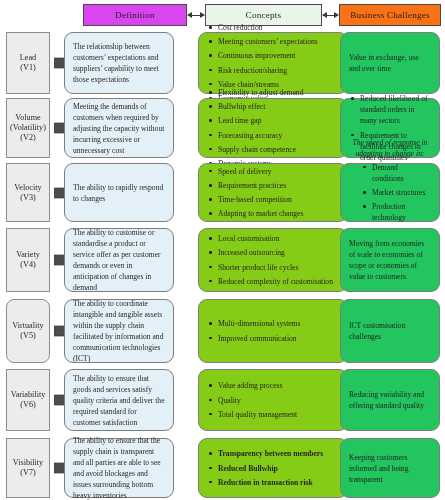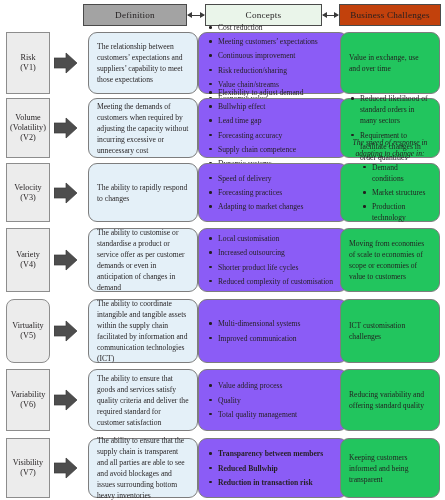--- a/index.html
+++ b/index.html
@@ -37,31 +37,31 @@
     display: flex;
     align-items: center;
     justify-content: center;
     font-size: 9.2px;
     letter-spacing: .2px;
     box-sizing: border-box;
   }
   .hdr-def {
     left: 83px;
     width: 104px;
-    background: #a3a3a3;
+    background: #d946ef;
   }
   .hdr-con {
     left: 205px;
     width: 117px;
     background: #eaf5ea;
   }
   .hdr-bus {
     left: 339px;
     width: 102px;
-    background: #c2410c;
+    background: #f97316;
   }
 
   
   .hdr-link {
     position: absolute;
     top: 11px;
     height: 1px;
     background: #3a3a3a;
   }
   .hdr-link.l1 { left: 188px; width: 16px; }
@@ -115,28 +115,28 @@
     position: absolute;
     box-sizing: border-box;
     border: 1px solid #7d7d7d;
     border-radius: 9px;
     font-size: 7.6px;
     line-height: 1.45;
     padding: 6px 8px;
     top: 0;
   }
   .card.def {
-    left: 88px;
+    left: 64px;
     width: 110px;
     background: #e4f0f8;
   }
   .card.con {
     left: 198px;
     width: 150px;
-    background: #8b5cf6;
+    background: #84cc16;
   }
   .card.bus {
     left: 340px;
     width: 100px;
     background: #22c55e;
   }
 
   .card-center {
     display: flex;
     align-items: center;
@@ -192,21 +192,21 @@
       <span class="ar right"></span>
     </div>
     <div class="header-box hdr-bus">
       <span>Business Challenges</span>
     </div>
   </div>
 
   <div id="rows-host">
       <div class="row" style="top: 32px; height: 62px;">
         <div class="vbox" style="height: 62px;">
-          <span class="vname">Risk</span>
+          <span class="vname">Lead</span>
           <span class="vcode">(V1)</span>
         </div>
         <div class="block-arrow" style="top: 20px;">
           <svg width="24" height="22" viewBox="0 0 24 22">
             <polygon points="0,6 12,6 12,1 23,11 12,21 12,16 0,16" fill="#4d4d4d" stroke="#3a3a3a" stroke-width="0.7" stroke-linejoin="round"></polygon>
           </svg>
         </div>
         <div class="card def card-center" style="height: 62px;">
           <div>
             <div class="para">The relationship between customers’ expectations and suppliers’ capability to meet those expectations</div>
@@ -278,21 +278,22 @@
         </div>
         <div class="card def card-center" style="height: 59px;">
           <div>
             <div class="para">The ability to rapidly respond to changes</div>
           </div>
         </div>
         <div class="card con card-center" style="height: 59px;">
           <div>
             <ul class="bullets">
               <li>Speed of delivery</li>
-              <li>Forecasting practices</li>
+              <li>Requirement practices</li>
+              <li>Time-based competition</li>
               <li>Adapting to market changes</li>
             </ul>
           </div>
         </div>
         <div class="card bus card-center" style="height: 59px;">
           <div>
             <div class="sub-head">The speed of response in adapting to change in:</div>
             <ul class="bullets indent">
               <li>Demand conditions</li>
               <li>Market structures</li>

